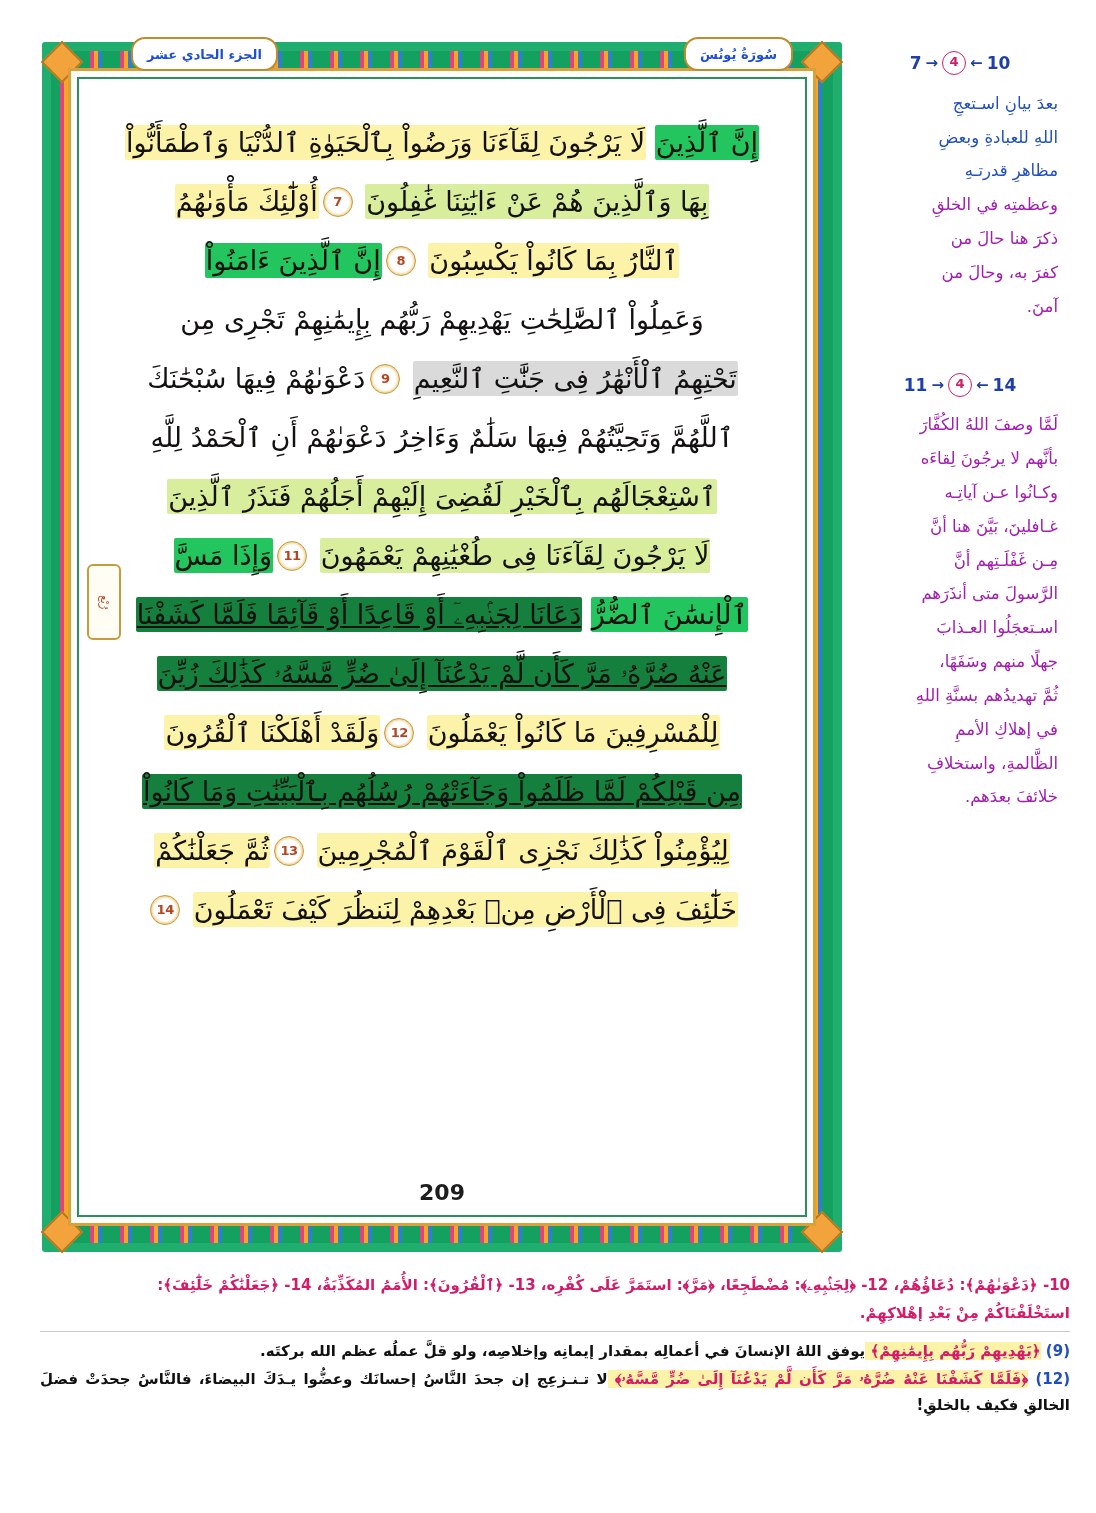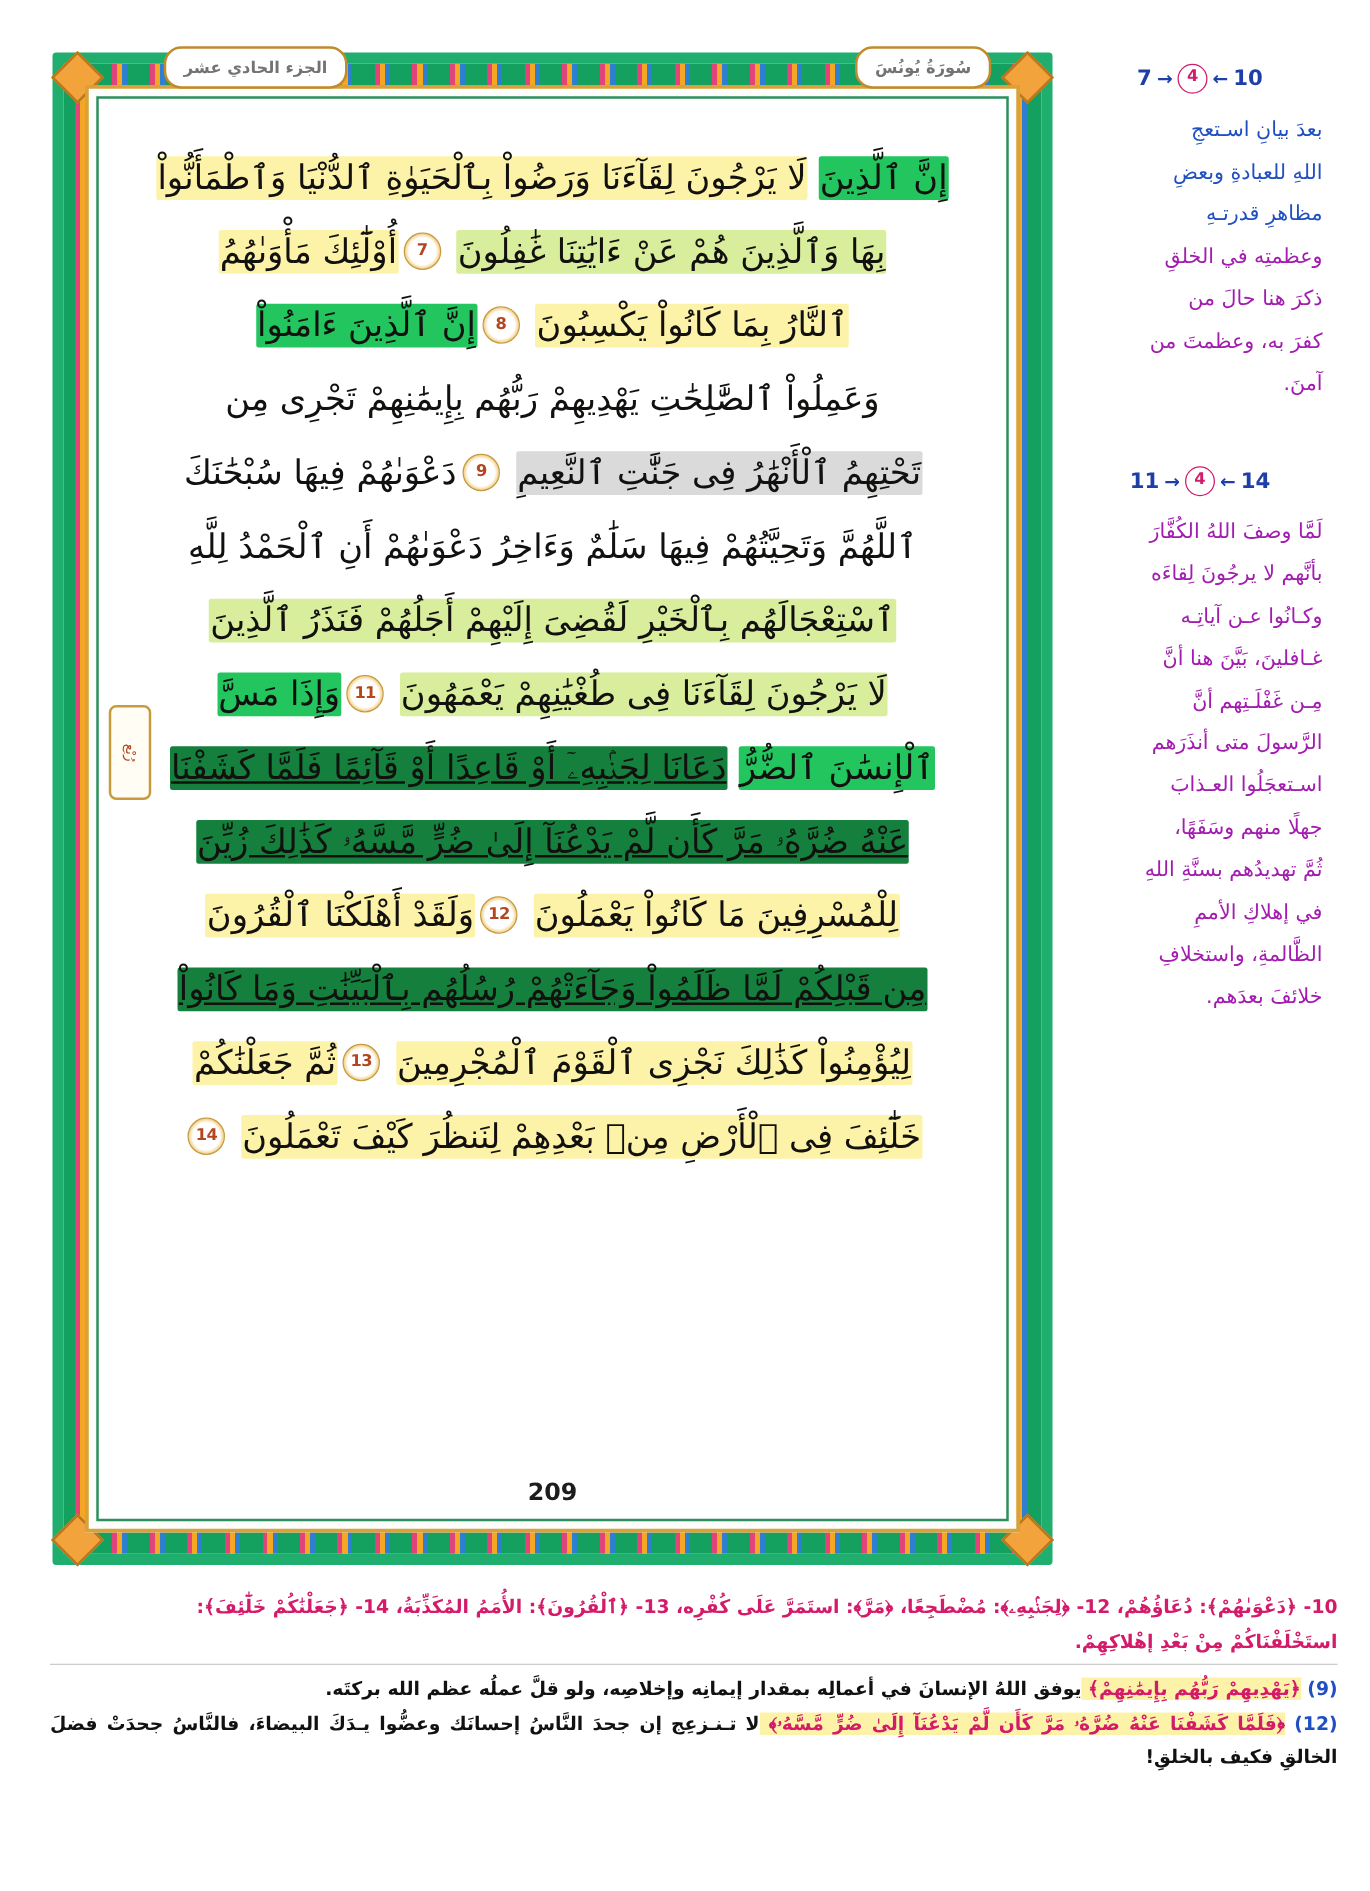--- a/index.html
+++ b/index.html
@@ -71,21 +71,21 @@
     top: -14px;
     height: 30px;
     background: #ffffff;
     border: 2px solid #c08b2c;
     border-radius: 14px;
     display: flex;
     align-items: center;
     justify-content: center;
     padding: 0 14px;
     font-size: 13px;
-    color: #737373;
+    color: #1d4ed8;
     font-weight: bold;
     direction: rtl;
     white-space: nowrap;
     z-index: 5;
   }
   #surah-badge { right: 40px; }
   #juz-badge { left: 80px; }
 
   
   #ayat-area {
@@ -155,21 +155,21 @@
     writing-mode: vertical-rl;
   }
 
   
   #page-number {
     position: absolute;
     bottom: 10px;
     left: 0;
     right: 0;
     text-align: center;
-    font-size: 19px;
+    font-size: 22px;
     color: #1d1d1d;
     font-weight: bold;
   }
 
   
   #tafsir-column {
     position: absolute;
     left: 862px;
     top: 46px;
     width: 196px;
@@ -282,21 +282,21 @@
           <span class="arrow">←</span>
           <span class="mid">4</span>
           <span class="arrow">→</span>
           <span class="num-from">7</span>
         </div>
         <p class="txt-blue">بعدَ بيانِ اسـتعجِ</p>
         <p class="txt-blue">اللهِ للعبادةِ وبعضِ</p>
         <p class="txt-blue">مظاهرِ قدرتـهِ</p>
         <p class="txt-black">وعظمتِه في الخلقِ</p>
         <p class="txt-black">ذكرَ هنا حالَ من</p>
-        <p class="txt-black">كفرَ به، وعظمتَ من</p>
+        <p class="txt-black">كفرَ به، وحالَ من</p>
         <p class="txt-black">آمنَ.</p>
       </div>
       <div class="spacer-24"></div>
       <div class="tafsir-block">
         <div class="range-header">
           <span class="num-to">14</span>
           <span class="arrow">←</span>
           <span class="mid">4</span>
           <span class="arrow">→</span>
           <span class="num-from">11</span>

